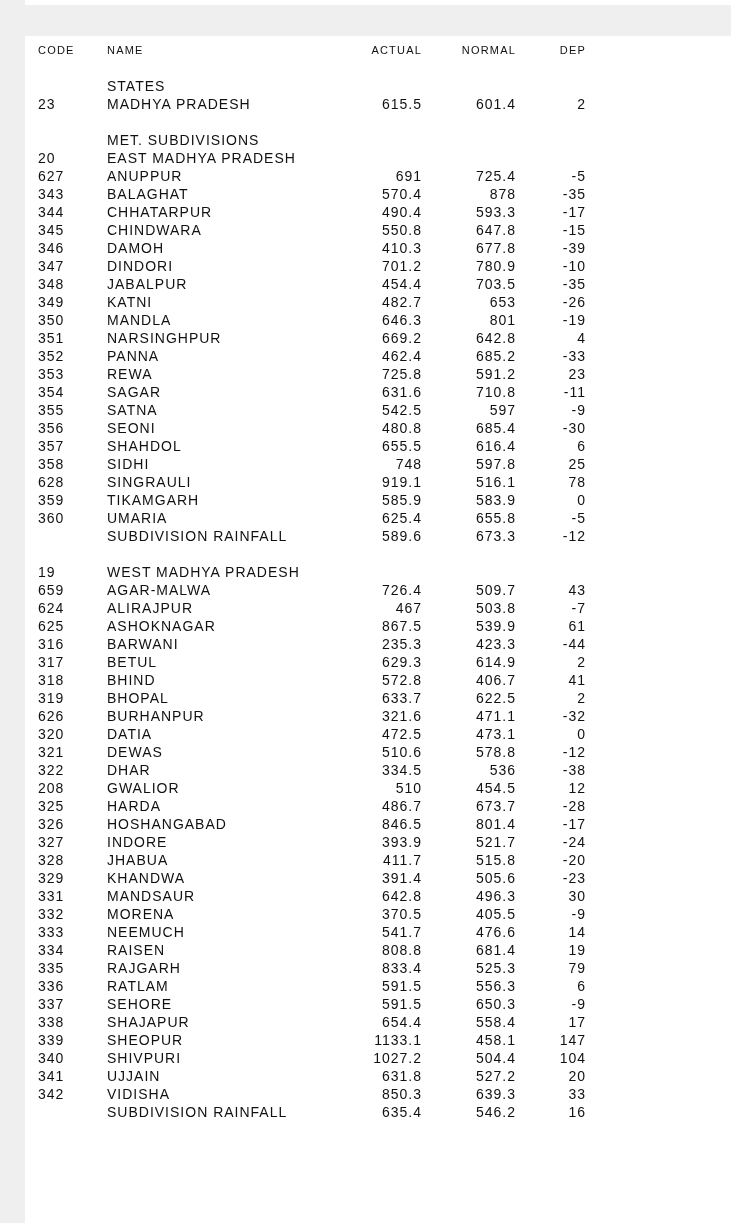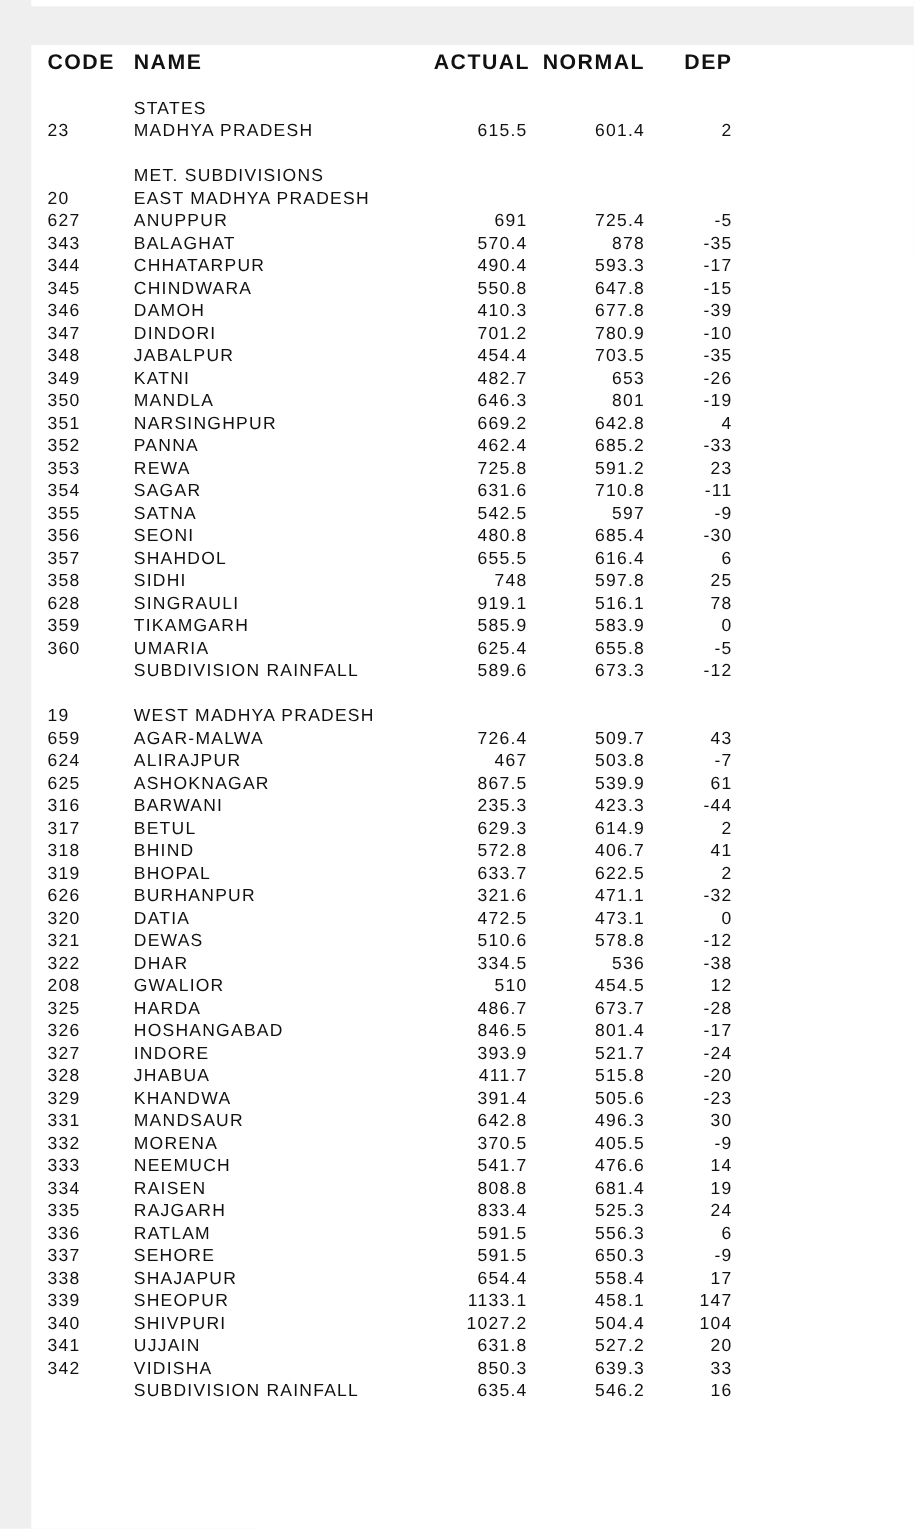--- a/index.html
+++ b/index.html
@@ -26,22 +26,22 @@
   .row {
     display: flex;
     height: 18px;
     line-height: 18px;
     font-size: 14px;
     letter-spacing: 1px;
     white-space: nowrap;
     overflow: hidden;
   }
   .row.header {
-    font-size: 17px;
-    font-weight: bold;
+    font-size: 11px;
+    font-weight: normal;
     letter-spacing: 1.2px;
   }
   .c { flex: none; }
   .c.code   { width: 69px;  text-align: left; }
   .c.name   { width: 240px; text-align: left; }
   .c.actual { width: 75px;  text-align: right; }
   .c.normal { width: 94px;  text-align: right; }
   .c.dep    { width: 70px;  text-align: right; }
 </style>
 </head>
@@ -407,21 +407,21 @@
           <span class="c name">RAISEN</span>
           <span class="c actual">808.8</span>
           <span class="c normal">681.4</span>
           <span class="c dep">19</span>
         </div>
         <div class="row">
           <span class="c code">335</span>
           <span class="c name">RAJGARH</span>
           <span class="c actual">833.4</span>
           <span class="c normal">525.3</span>
-          <span class="c dep">24</span>
+          <span class="c dep">79</span>
         </div>
         <div class="row">
           <span class="c code">336</span>
           <span class="c name">RATLAM</span>
           <span class="c actual">591.5</span>
           <span class="c normal">556.3</span>
           <span class="c dep">6</span>
         </div>
         <div class="row">
           <span class="c code">337</span>

